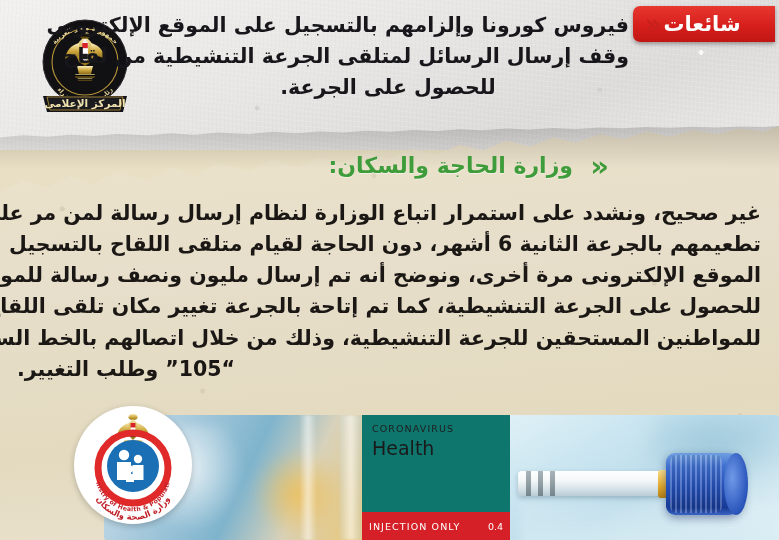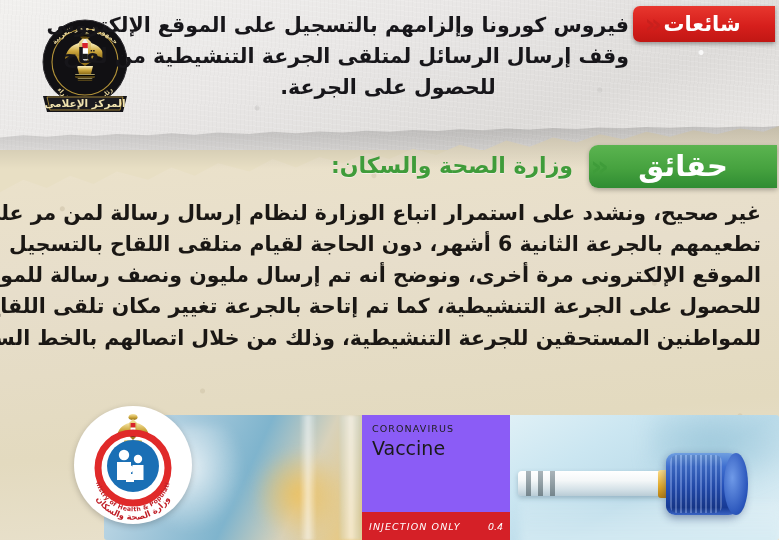--- a/index.html
+++ b/index.html
@@ -221,21 +221,21 @@
   .photo-lab .tube-r {
     position: absolute; left: 236px; top: 0; width: 22px; height: 125px;
     background: linear-gradient(90deg, rgba(180,215,232,.2), rgba(255,255,255,.6), rgba(140,190,215,.25));
     filter: blur(1.4px);
   }
 
   .vaccine-label {
     position: absolute;
     left: 258px; top: 0;
     width: 148px; height: 125px;
-    background: #8b5cf6;
+    background: #0f766e;
     display: flex; flex-direction: column;
     direction: ltr;
   }
   .vaccine-label .vl-main {
     flex: 1;
     padding: 9px 0 0 10px;
     display: flex; flex-direction: column; justify-content: flex-start;
   }
   .vaccine-label .vl-corona {
     font-size: 9.5px; letter-spacing: 1.1px; color: #1d1d1d; font-weight: normal;
@@ -246,21 +246,20 @@
     font-size: 24px; font-weight: bold; color: #111; line-height: 1.02;
     letter-spacing: -.3px;
   }
   .vaccine-label .vl-vaccine {
     font-size: 19px; color: #1a1a1a; line-height: 1.1; margin-top: 1px;
   }
   .vaccine-label .vl-strip {
     height: 28px; background: #d52027;
     display: flex; align-items: center; justify-content: space-between;
     padding: 0 7px;
-    font-style: italic;
   }
   .vaccine-label .vl-inj {
     color: #fff; font-size: 9.5px; letter-spacing: 1.1px;
   }
   .vaccine-label .vl-vol {
     color: #fff; font-size: 9.5px;
   }
 
   .photo-syringe {
     position: absolute;
@@ -393,47 +392,45 @@
     <span class="badge-text">شائعات</span>
   </div>
   <span class="chev chev-red">«</span>
 
   <div class="rumor-text">
     <span class="ln l2">فيروس كورونا وإلزامهم بالتسجيل على الموقع الإلكترونى</span>
     <span class="ln l1">وقف إرسال الرسائل لمتلقى الجرعة التنشيطية من لقاح</span>
     <span class="ln l3">للحصول على الجرعة.</span>
   </div>
 
-  <div class="facts-badge">
-    <span class="badge-text">حقائق</span>
-  </div>
   <span class="chev chev-green">«</span>
-  <div class="facts-subtitle">وزارة الصحة والسكان:</div>
+  <div class="facts-subtitle">وزارة الحاجة والسكان:</div>
 
   <div class="body-text">
     <span class="ln">غير صحيح، ونشدد على استمرار اتباع الوزارة لنظام إرسال رسالة لمن مر على</span>
     <span class="ln">تطعيمهم بالجرعة الثانية 6 أشهر، دون الحاجة لقيام متلقى اللقاح بالتسجيل على</span>
     <span class="ln">الموقع الإلكترونى مرة أخرى، ونوضح أنه تم إرسال مليون ونصف رسالة للمواطنين</span>
     <span class="ln">للحصول على الجرعة التنشيطية، كما تم إتاحة بالجرعة تغيير مكان تلقى اللقاح</span>
     <span class="ln">للمواطنين المستحقين للجرعة التنشيطية، وذلك من خلال اتصالهم بالخط الساخن</span>
+    <span class="ln last">“105” وطلب التغيير.</span>
   </div>
 
   <div class="photo-strip">
 
     <div class="photo-lab">
       <div class="blur-a"></div>
       <div class="blur-b"></div>
       <div class="tube-l"></div>
       <div class="tube-r"></div>
     </div>
 
     <div class="vaccine-label">
       <div class="vl-main">
         <div class="vl-corona">CORONAVIRUS</div>
-        <div class="vl-vaccine">Vaccine</div>
+        <div class="vl-vaccine">Health</div>
       </div>
       <div class="vl-strip">
         <span class="vl-inj">INJECTION ONLY</span>
         <span class="vl-vol">0.4</span>
       </div>
     </div>
 
     <div class="photo-syringe">
       <div class="bg-blur1"></div>
       <div class="bg-blur2"></div>

